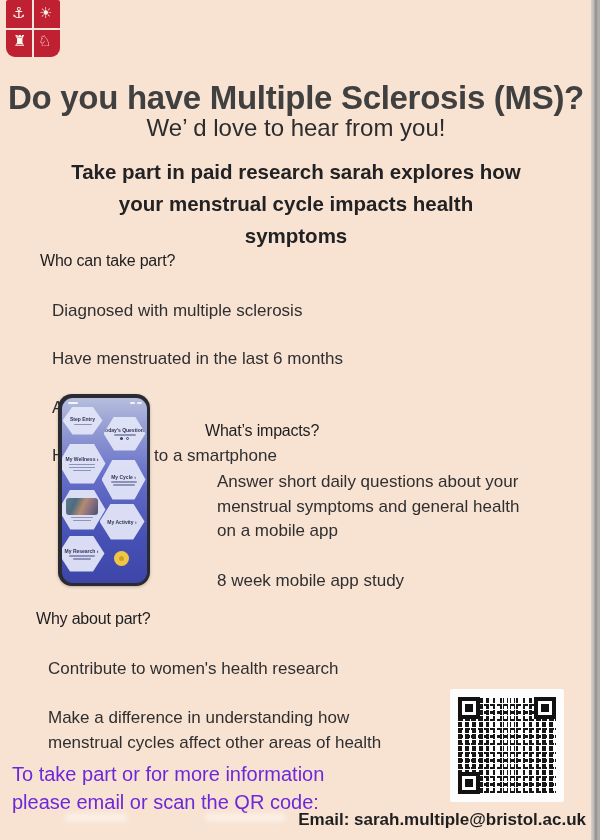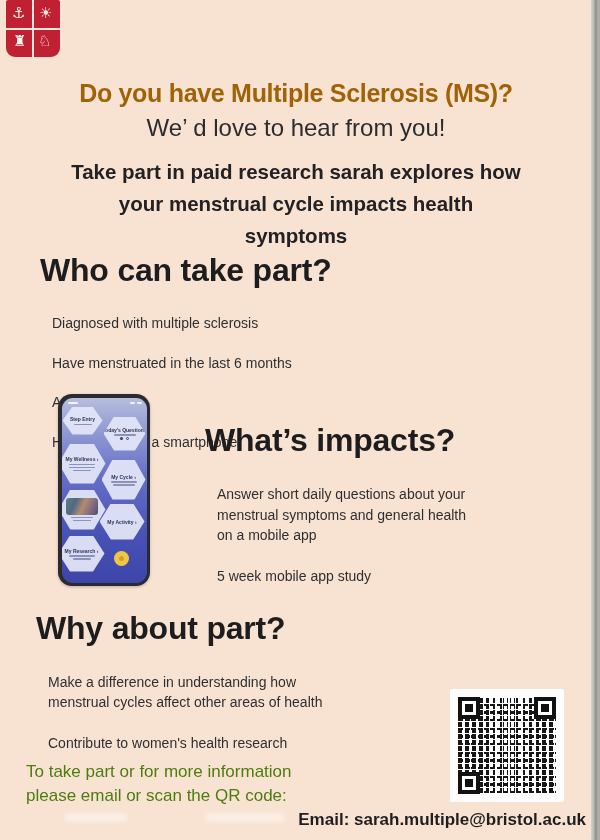--- a/index.html
+++ b/index.html
@@ -20,29 +20,29 @@
   .g-ship  { left:6px;  top:5px; }
   .g-sun   { left:33px; top:5px; }
   .g-castle{ left:7px;  top:33px; }
   .g-horse { left:32px; top:33px; }
   .logo-text { margin-left:9px; margin-top:5px; color:#413f40; font-family:"Liberation Serif","DejaVu Serif",serif; }
   .logo-small { font-size:17px; letter-spacing:.3px; }
   .logo-large { font-size:27px; letter-spacing:1.5px; line-height:1.0; margin-top:1px; }
 
   
   .title { position:absolute; top:79px; left:0; width:592px; text-align:center;
-    font-size:25px; font-weight:bold; color:#a16207; letter-spacing:-.3px; }
+    font-size:33px; font-weight:bold; color:#404040; letter-spacing:-.3px; }
   .subtitle { position:absolute; top:114px; left:0; width:592px; text-align:center;
     font-size:24px; color:#2c2c2e; }
   .tagline { position:absolute; top:156px; left:46px; width:500px; text-align:center;
     font-size:20.5px; font-weight:bold; color:#222224; line-height:1.55; white-space:pre-line; }
 
   
-  .sec-h { font-size:32px; font-weight:bold; color:#1d1d1f; letter-spacing:-.2px; }
-  .sec-list { margin-top:5px; margin-left:12px; font-size:14px; color:#2f2f31; line-height:1.42; white-space:pre-line; }
+  .sec-h { font-size:16px; font-weight:normal; color:#1d1d1f; letter-spacing:-.2px; }
+  .sec-list { margin-top:5px; margin-left:12px; font-size:17px; color:#2f2f31; line-height:1.42; white-space:pre-line; }
   .who { position:absolute; left:40px; top:252px; width:520px; }
   .involved { position:absolute; left:205px; top:422px; width:385px; }
   .involved .sec-list { line-height:1.46; }
   .why { position:absolute; left:36px; top:610px; width:450px; }
   .why .sec-list { line-height:1.44; }
 
   
   .phone { position:absolute; left:58px; top:394px; width:92px; height:192px;
     background:#2a2a33; border-radius:14px; padding:3.5px; box-shadow:0 1px 3px rgba(0,0,0,.25); }
   .screen { position:relative; width:100%; height:100%; border-radius:11px; overflow:hidden;
@@ -65,21 +65,21 @@
   .t3{left:-3px;  top:46px;  width:47px; height:40px;}
   .t4{left:40px;  top:62px;  width:44px; height:40px;}
   .t5{left:-3px;  top:92px;  width:47px; height:40px;}
   .t6{left:38px;  top:106px; width:45px; height:36px;}
   .t7{left:-3px;  top:138px; width:46px; height:36px;}
   .fab { position:absolute; left:52px; top:153px; width:15px; height:15px; border-radius:50%;
     background:#f2c645; display:flex; align-items:center; justify-content:center; }
   .fab-dot { width:5px; height:5px; border-radius:50%; background:#c9a22b; }
 
   
-  .cta { position:absolute; left:26px; top:760px; font-size:17px; color:#4d7c0f; line-height:1.4; white-space:pre-line; }
+  .cta { position:absolute; left:12px; top:760px; font-size:20px; color:#6d28d9; line-height:1.4; white-space:pre-line; }
   .email { position:absolute; right:14px; top:810px; font-size:17px; font-weight:bold; color:#1f1f21; }
   .smudge { position:absolute; background:rgba(255,255,255,.4); filter:blur(2px); border-radius:3px; }
   .s1 { left:65px; top:813px; width:62px; height:9px; }
   .s2 { left:205px; top:813px; width:80px; height:9px; }
 
   
   .qr { position:absolute; left:450px; top:689px; width:114px; height:113px; background:#fdfdfd;
     padding:8px; border-radius:2px; }
   .qr-noise { position:relative; width:100%; height:100%; background-color:#fff;
     background-image:
@@ -173,30 +173,30 @@
       </div>
     </div>
   </div>
 
   <section class="involved">
     <h2 class="sec-h">What’s impacts?</h2>
     <div class="sec-list">
       <div>Answer short daily questions about your
 menstrual symptoms and general health
 on a mobile app</div>
-      <div>5 week mobile app study</div>
+      <div>8 week mobile app study</div>
     </div>
   </section>
 
   <section class="why">
     <h2 class="sec-h">Why about part?</h2>
     <div class="sec-list">
+      <div>Contribute to women's health research</div>
       <div>Make a difference in understanding how
 menstrual cycles affect other areas of health</div>
-      <div>Contribute to women's health research</div>
     </div>
   </section>
 
   <div class="cta">To take part or for more information
 please email or scan the QR code:</div>
   <div class="smudge s1"></div>
   <div class="smudge s2"></div>
 
   <div class="qr">
     <div class="qr-noise">

